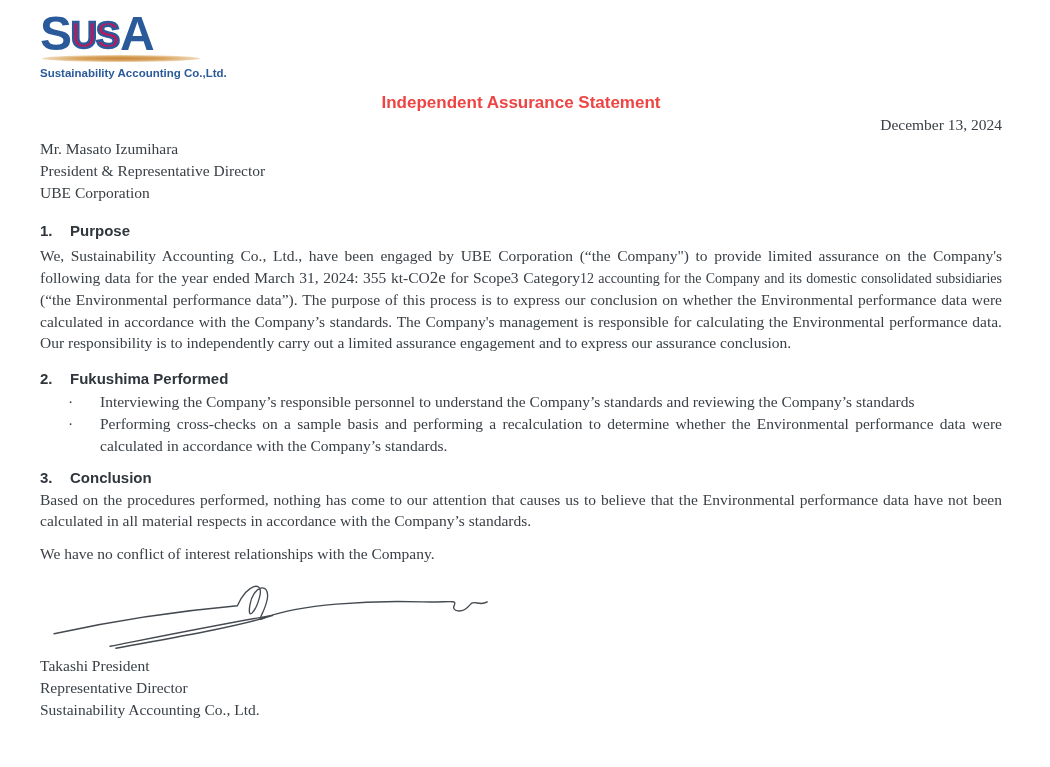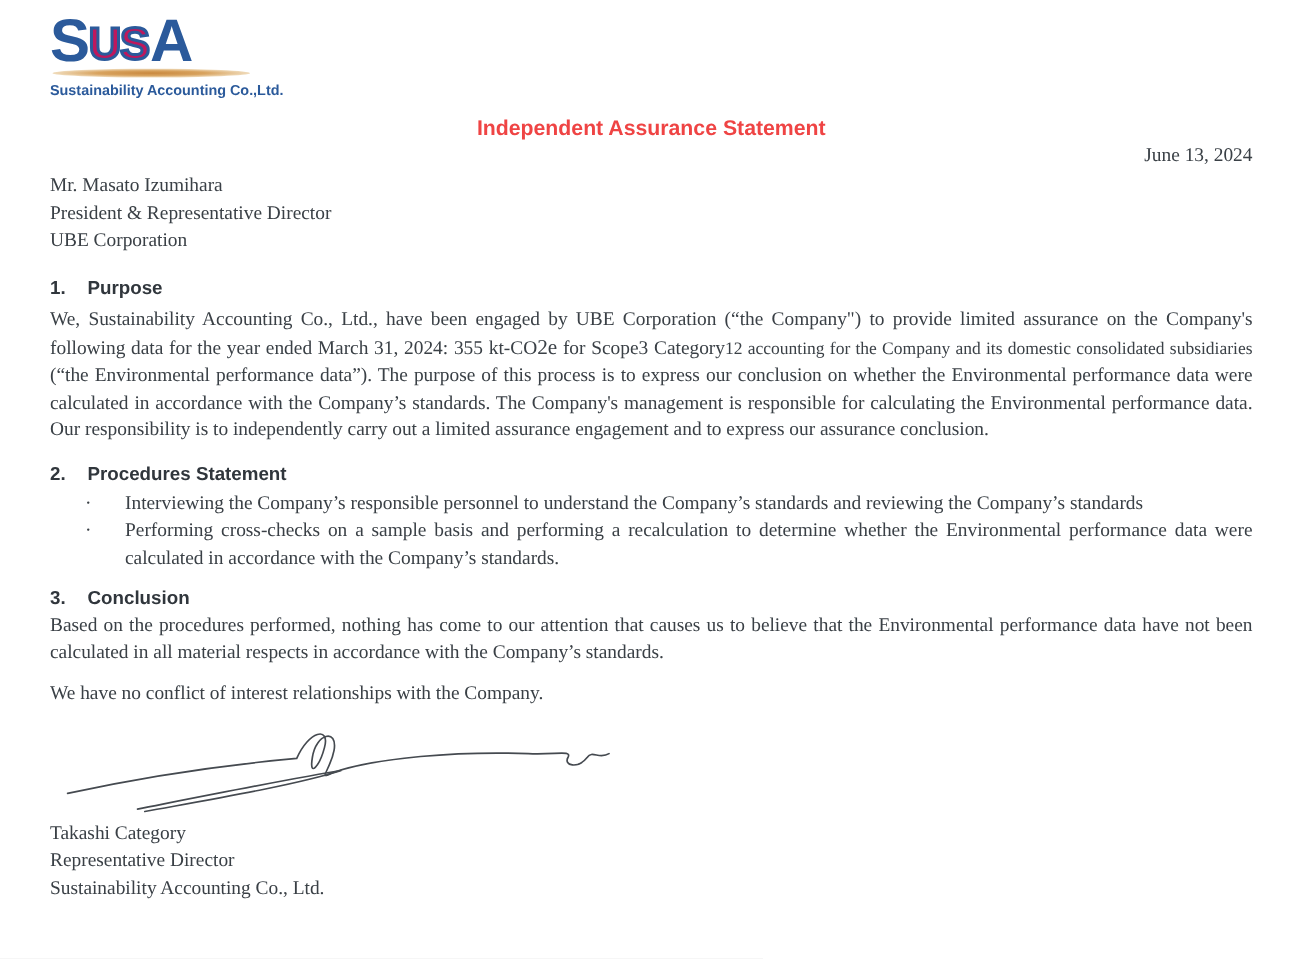--- a/index.html
+++ b/index.html
@@ -71,37 +71,37 @@
 
 <div class="page">
 
   <div class="logo">
     <div class="logo-word"><span class="l-solid">S</span><span class="l-outline">us</span><span class="l-solid">A</span></div>
     <div class="logo-swoosh"></div>
     <div class="logo-sub">Sustainability Accounting Co.,Ltd.</div>
   </div>
 
   <div class="doc-title">Independent Assurance Statement</div>
-  <div class="doc-date">June 13, 2024</div>
+  <div class="doc-date">December 13, 2024</div>
 
   <div class="addressee">
     <div>Mr. Masato Izumihara</div>
     <div>President &amp; Representative Director</div>
     <div>UBE Corporation</div>
   </div>
 
   <div class="sec-head h1">
     <span class="num">1.</span>
     <span>Purpose</span>
   </div>
   <p class="para p1"><span>We, Sustainability Accounting Co., Ltd., have been engaged by UBE Corporation (“the Company") to provide limited assurance on the Company's following data for the year ended March 31, 2024: 355 kt-CO</span><span class="t-small">2e</span><span> for Scope3 Category</span><span class="t-smallish">12 accounting for the Company and its domestic consolidated subsidiaries</span><span> (“the Environmental performance data”). The purpose of this process is to express our conclusion on whether the Environmental performance data were calculated in accordance with the Company’s standards. The Company's management is responsible for calculating the Environmental performance data. Our responsibility is to independently carry out a limited assurance engagement and to express our assurance conclusion.</span></p>
 
   <div class="sec-head h2">
     <span class="num">2.</span>
-    <span>Procedures Statement</span>
+    <span>Fukushima Performed</span>
   </div>
   <div class="bullets">
     <div class="bullet">
       <span class="dot">·</span>
       <span class="btext">Interviewing the Company’s responsible personnel to understand the Company’s standards and reviewing the Company’s standards</span>
     </div>
     <div class="bullet">
       <span class="dot">·</span>
       <span class="btext">Performing cross-checks on a sample basis and performing a recalculation to determine whether the Environmental performance data were calculated in accordance with the Company’s standards.</span>
     </div>
@@ -118,18 +118,18 @@
   <div class="signature">
     <svg width="470" height="82" viewBox="0 0 470 85">
       <g fill="none" stroke="#454a50" stroke-width="1.4" stroke-linecap="round">
         <path d="M6,64 C70,50 140,40 196,35 C206,12 224,8 219,26 C215,41 206,52 209,34 C212,14 230,10 227,28 C224,44 213,54 225,47 C262,34 330,29 388,31 C412,32 424,28 421,34 C417,41 429,44 437,34 C441,28 447,36 455,31"></path>
         <path d="M64,77 C130,64 200,50 233,45 C195,57 130,68 70,79"></path>
       </g>
     </svg>
   </div>
 
   <div class="sig-block">
-    <div>Takashi Category</div>
+    <div>Takashi President</div>
     <div>Representative Director</div>
     <div>Sustainability Accounting Co., Ltd.</div>
   </div>
 
 </div>
 
 </body></html>

